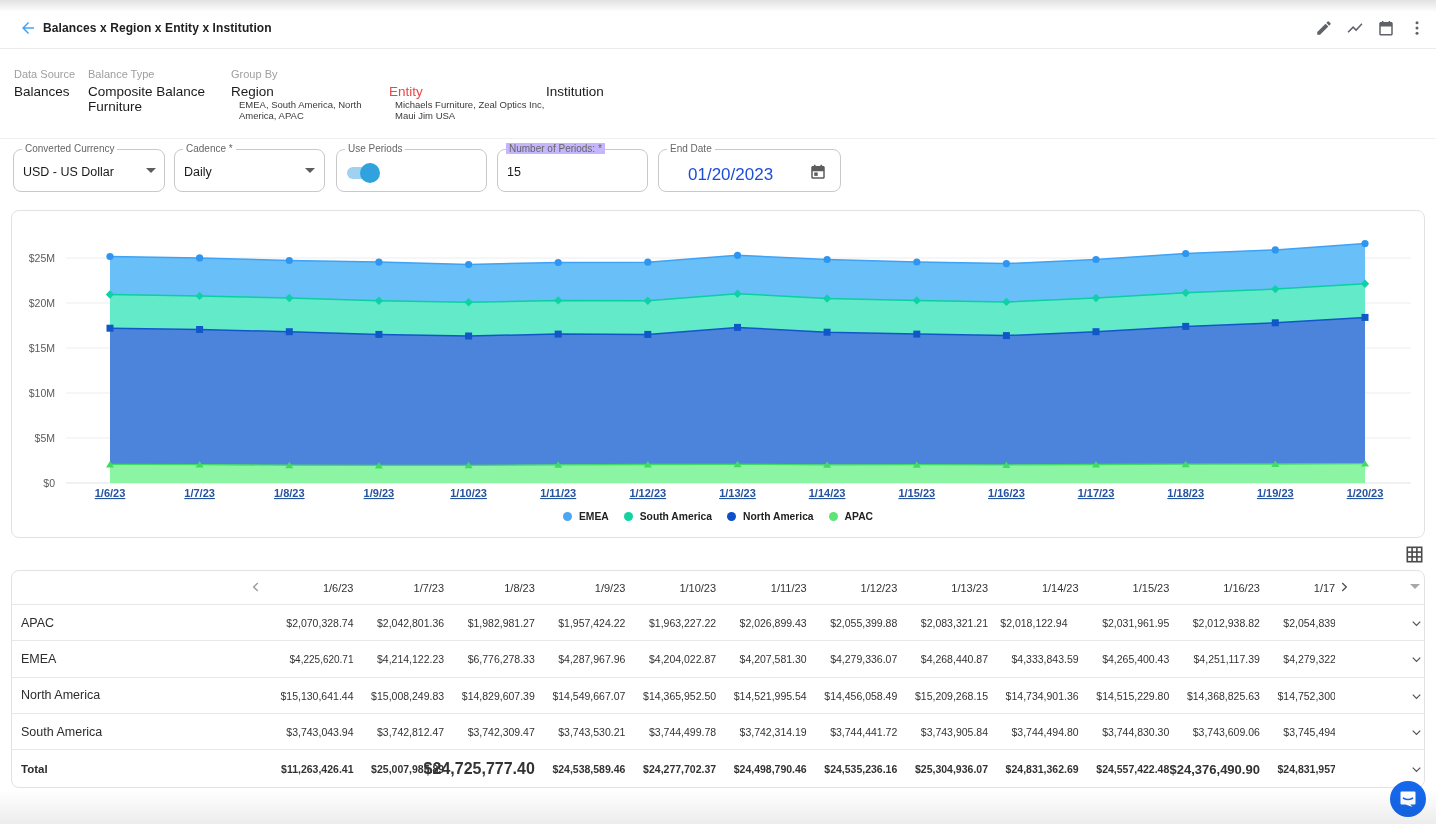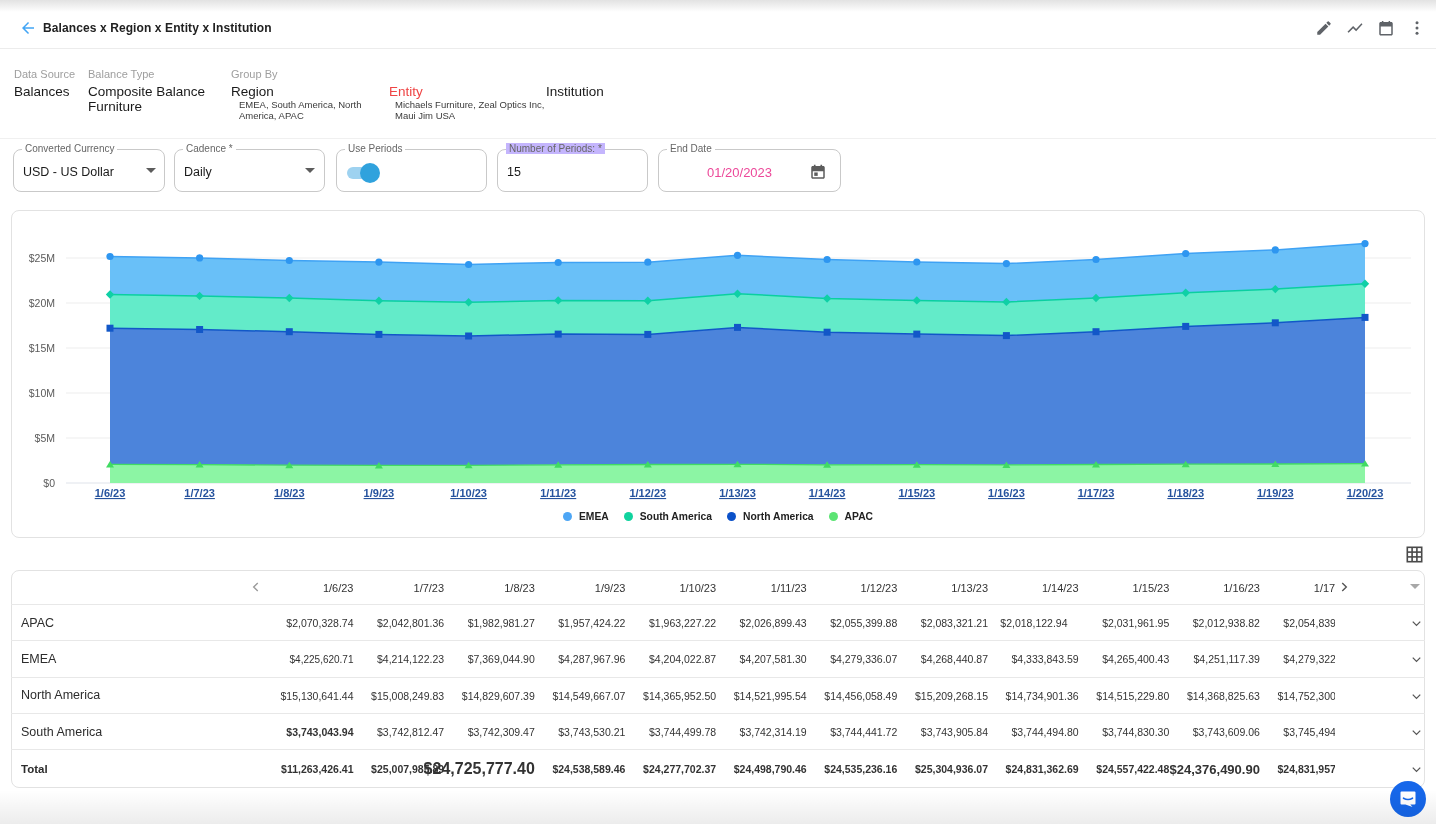--- a/index.html
+++ b/index.html
@@ -49,21 +49,21 @@
 <div class="abs" style="left:305px;top:168px;width:0;height:0;border-left:5px solid transparent;border-right:5px solid transparent;border-top:5.5px solid #5c5c5c;"></div>
 <div class="abs" style="left:336px;top:149px;width:151px;height:43px;border:1px solid #c9c9c9;border-radius:8px;box-sizing:border-box;"></div>
 <div class="abs" style="left:345px;top:143px;font-size:10px;color:#666;background:#fff;padding:0 3px;">Use Periods</div>
 <div class="abs" style="left:347px;top:167px;width:30px;height:12px;border-radius:7px;background:#9ed2f0;"></div>
 <div class="abs" style="left:360px;top:163px;width:20px;height:20px;border-radius:50%;background:#30a2dd;"></div>
 <div class="abs" style="left:497px;top:149px;width:151px;height:43px;border:1px solid #c9c9c9;border-radius:8px;box-sizing:border-box;"></div>
 <div class="abs" style="left:506px;top:143px;font-size:10px;color:#666;background:#c4b5fd;padding:0 3px;">Number of Periods: *</div>
 <div class="abs" style="left:507px;top:165px;font-size:12.5px;color:#1a1a1a;">15</div>
 <div class="abs" style="left:658px;top:149px;width:183px;height:43px;border:1px solid #c9c9c9;border-radius:8px;box-sizing:border-box;"></div>
 <div class="abs" style="left:667px;top:143px;font-size:10px;color:#666;background:#fff;padding:0 3px;">End Date</div>
-<div class="abs" style="left:707px;top:165px;font-size:13px;color:#ec4899;">01/20/2023</div>
+<div class="abs" style="left:688px;top:165px;font-size:17px;color:#1d4ed8;">01/20/2023</div>
 <svg class="abs" style="left:809px;top:163px;" width="18" height="18" viewBox="0 0 24 24" fill="#5c5c5c">
 <path d="M17.5 4V2.2h-2.2V4H8.7V2.2H6.5V4H5c-1.1 0-2 .9-2 2v3.2h18V6c0-1.1-.9-2-2-2h-1.5z"></path>
 <path d="M21 9.2H3V19c0 1.1.9 2 2 2h14c1.1 0 2-.9 2-2V9.2zm-2 9.8H5v-8h14v8z"></path>
 <path d="M7 12.6h4.6v4.6H7z"></path>
   </svg>
 <div class="card" style="left:11px;top:210px;width:1414px;height:328px;"></div>
 <svg class="abs" style="left:11px;top:210px;" width="1414" height="328" viewBox="0 0 1414 328">
     <line x1="55" y1="273.0" x2="1400" y2="273.0" stroke="#dfe3ea" stroke-width="1"></line>
     <text x="44" y="276.5" text-anchor="end" font-size="10.5" fill="#5b5b5b">$0</text>
     <line x1="55" y1="228.0" x2="1400" y2="228.0" stroke="#ededed" stroke-width="1"></line>
@@ -230,21 +230,21 @@
       </div>
       <svg class="abs" style="left:1398px;top:11.1px;" width="15" height="15" viewBox="0 0 24 24" fill="none" stroke="#555" stroke-width="2">
         <path d="M6 9l6 6 6-6"></path>
       </svg>
     </div>
     <div class="abs" style="left:0;top:71.3px;width:1414px;height:36.3px;border-bottom:1px solid #e8e8e8;box-sizing:border-box;">
       <div class="abs" style="left:10px;top:50%;transform:translateY(-50%);font-size:12.5px;font-weight:normal;color:#2d2d2d;">EMEA</div>
       <div class="abs" style="left:0;top:0;width:1323.5px;height:36.3px;overflow:hidden;">
         <div class="abs" style="right:981.0px;top:50%;transform:translateY(-50%);font-size:10px;font-weight:normal;color:#333;">$4,225,620.71</div>
         <div class="abs" style="right:890.4px;top:50%;transform:translateY(-50%);font-size:10.5px;font-weight:normal;color:#333;">$4,214,122.23</div>
-        <div class="abs" style="right:799.7px;top:50%;transform:translateY(-50%);font-size:10.5px;font-weight:normal;color:#333;">$7,369,044.90</div>
+        <div class="abs" style="right:799.7px;top:50%;transform:translateY(-50%);font-size:10.5px;font-weight:normal;color:#333;">$6,776,278.33</div>
         <div class="abs" style="right:709.1px;top:50%;transform:translateY(-50%);font-size:10.5px;font-weight:normal;color:#333;">$4,287,967.96</div>
         <div class="abs" style="right:618.4px;top:50%;transform:translateY(-50%);font-size:10.5px;font-weight:normal;color:#333;">$4,204,022.87</div>
         <div class="abs" style="right:527.8px;top:50%;transform:translateY(-50%);font-size:10.5px;font-weight:normal;color:#333;">$4,207,581.30</div>
         <div class="abs" style="right:437.2px;top:50%;transform:translateY(-50%);font-size:10.5px;font-weight:normal;color:#333;">$4,279,336.07</div>
         <div class="abs" style="right:346.5px;top:50%;transform:translateY(-50%);font-size:10.5px;font-weight:normal;color:#333;">$4,268,440.87</div>
         <div class="abs" style="right:255.9px;top:50%;transform:translateY(-50%);font-size:10.5px;font-weight:normal;color:#333;">$4,333,843.59</div>
         <div class="abs" style="right:165.2px;top:50%;transform:translateY(-50%);font-size:10.5px;font-weight:normal;color:#333;">$4,265,400.43</div>
         <div class="abs" style="right:74.6px;top:50%;transform:translateY(-50%);font-size:10.5px;font-weight:normal;color:#333;">$4,251,117.39</div>
         <div class="abs" style="right:-16.0px;top:50%;transform:translateY(-50%);font-size:10.5px;font-weight:normal;color:#333;">$4,279,322.96</div>
       </div>
@@ -268,21 +268,21 @@
         <div class="abs" style="right:74.6px;top:50%;transform:translateY(-50%);font-size:10.5px;font-weight:normal;color:#333;">$14,368,825.63</div>
         <div class="abs" style="right:-16.0px;top:50%;transform:translateY(-50%);font-size:10.5px;font-weight:normal;color:#333;">$14,752,300.18</div>
       </div>
       <svg class="abs" style="left:1398px;top:11.1px;" width="15" height="15" viewBox="0 0 24 24" fill="none" stroke="#555" stroke-width="2">
         <path d="M6 9l6 6 6-6"></path>
       </svg>
     </div>
     <div class="abs" style="left:0;top:143.9px;width:1414px;height:36.3px;border-bottom:1px solid #e8e8e8;box-sizing:border-box;">
       <div class="abs" style="left:10px;top:50%;transform:translateY(-50%);font-size:12.5px;font-weight:normal;color:#2d2d2d;">South America</div>
       <div class="abs" style="left:0;top:0;width:1323.5px;height:36.3px;overflow:hidden;">
-        <div class="abs" style="right:981.0px;top:50%;transform:translateY(-50%);font-size:10.5px;font-weight:bold;color:#333;">$3,743,043.94</div>
+        <div class="abs" style="right:981.0px;top:50%;transform:translateY(-50%);font-size:10.5px;font-weight:normal;color:#333;">$3,743,043.94</div>
         <div class="abs" style="right:890.4px;top:50%;transform:translateY(-50%);font-size:10.5px;font-weight:normal;color:#333;margin-left:10px;">$3,742,812.47</div>
         <div class="abs" style="right:799.7px;top:50%;transform:translateY(-50%);font-size:10.5px;font-weight:normal;color:#333;">$3,742,309.47</div>
         <div class="abs" style="right:709.1px;top:50%;transform:translateY(-50%);font-size:10.5px;font-weight:normal;color:#333;">$3,743,530.21</div>
         <div class="abs" style="right:618.4px;top:50%;transform:translateY(-50%);font-size:10.5px;font-weight:normal;color:#333;">$3,744,499.78</div>
         <div class="abs" style="right:527.8px;top:50%;transform:translateY(-50%);font-size:10.5px;font-weight:normal;color:#333;">$3,742,314.19</div>
         <div class="abs" style="right:437.2px;top:50%;transform:translateY(-50%);font-size:10.5px;font-weight:normal;color:#333;">$3,744,441.72</div>
         <div class="abs" style="right:346.5px;top:50%;transform:translateY(-50%);font-size:10.5px;font-weight:normal;color:#333;">$3,743,905.84</div>
         <div class="abs" style="right:255.9px;top:50%;transform:translateY(-50%);font-size:10.5px;font-weight:normal;color:#333;">$3,744,494.80</div>
         <div class="abs" style="right:165.2px;top:50%;transform:translateY(-50%);font-size:10.5px;font-weight:normal;color:#333;">$3,744,830.30</div>
         <div class="abs" style="right:74.6px;top:50%;transform:translateY(-50%);font-size:10.5px;font-weight:normal;color:#333;">$3,743,609.06</div>

